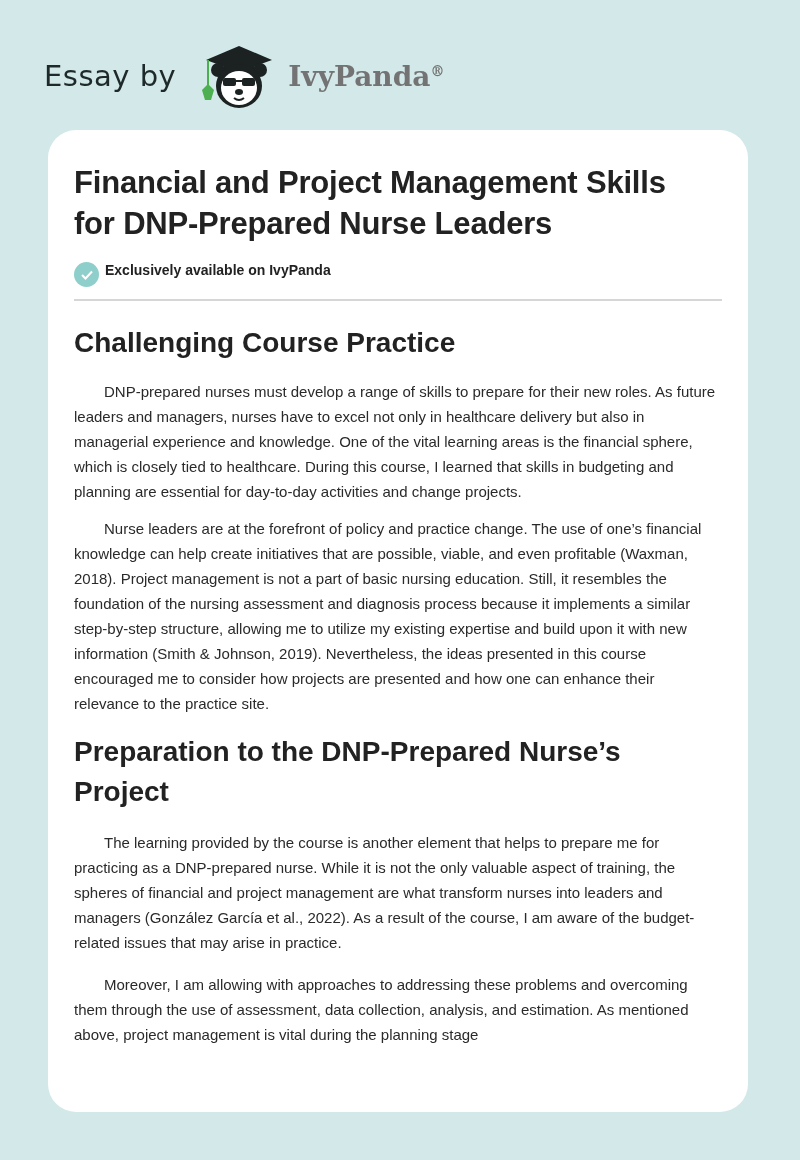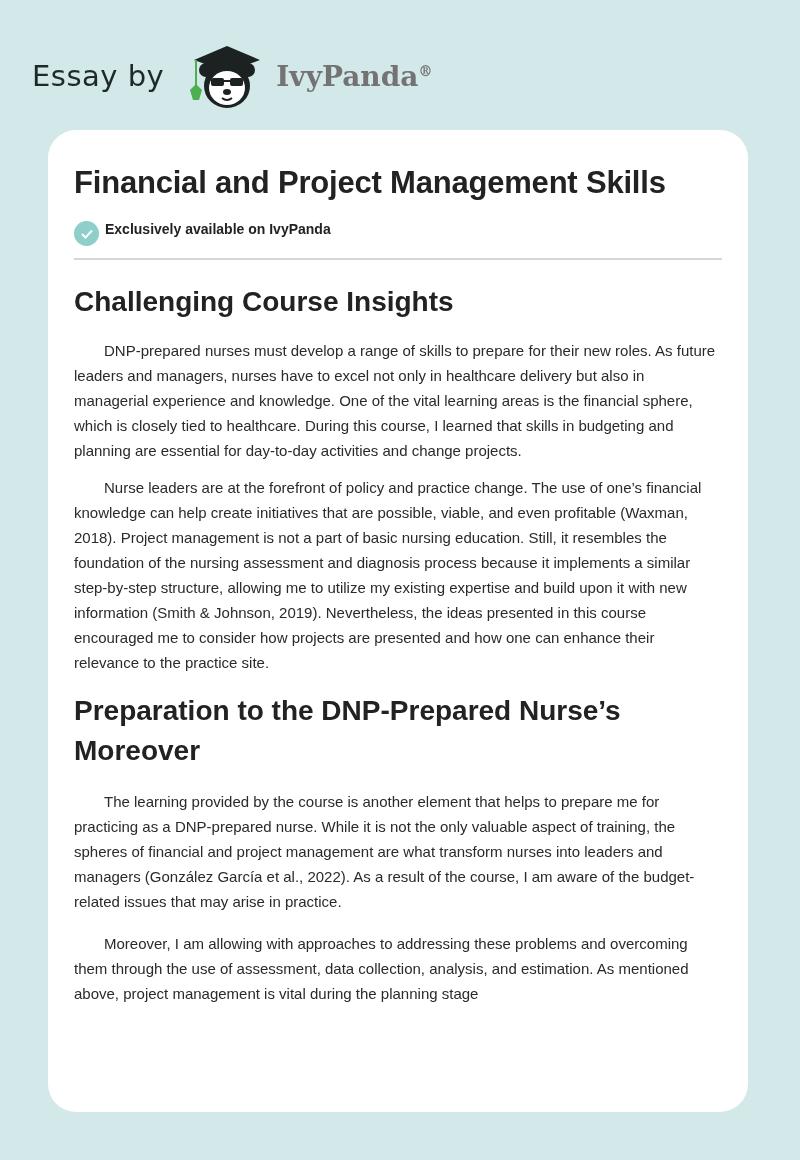--- a/index.html
+++ b/index.html
@@ -4,21 +4,21 @@
 <style>
   html, body { margin: 0; padding: 0; }
   body {
     width: 800px; height: 1160px; overflow: hidden;
     background: #d3e8e9;
     font-family: "Liberation Sans", sans-serif;
     color: #222;
     position: relative;
   }
   .header {
-    position: absolute; left: 32px; top: 36px; height: 80px;
+    position: absolute; left: 44px; top: 36px; height: 80px;
     display: flex; align-items: center;
   }
   .essay-by {
     font-family: "DejaVu Sans", sans-serif;
     font-size: 29px; color: #1e2a2a; letter-spacing: 0.5px;
   }
   .panda {
     width: 86px; height: 72px; margin-left: 20px; position: relative;
   }
   .brand {
@@ -84,38 +84,39 @@
       <path d="M38,58 Q43,62 48,58" stroke="#1c2222" stroke-width="2" fill="none"></path>
     </svg>
   </div>
   <span class="brand"><span>IvyPanda</span><sup>®</sup></span>
 </div>
 
 <div class="card">
   <div class="inner">
     <h1>
       <span>Financial and Project Management Skills</span><br>
+      <span>for DNP-Prepared Nurse Leaders</span>
     </h1>
     <div class="exclusive">
       <span class="check">
         <svg width="12" height="10" viewBox="0 0 12 10">
             <path d="M1,5 L4.5,8.5 L11,1.5" stroke="#fff" stroke-width="2" fill="none"></path>
           </svg>
       </span>
       <span>Exclusively available on IvyPanda</span>
     </div>
     <div class="divider"></div>
 
     <div class="s1">
-      <h2>Challenging Course Insights</h2>
+      <h2>Challenging Course Practice</h2>
       <p>DNP-prepared nurses must develop a range of skills to prepare for their new roles. As future leaders and managers, nurses have to excel not only in healthcare delivery but also in managerial experience and knowledge. One of the vital learning areas is the financial sphere, which is closely tied to healthcare. During this course, I learned that skills in budgeting and planning are essential for day-to-day activities and change projects.</p>
       <div class="gap"></div>
       <p>Nurse leaders are at the forefront of policy and practice change. The use of one’s financial knowledge can help create initiatives that are possible, viable, and even profitable (Waxman, 2018). Project management is not a part of basic nursing education. Still, it resembles the foundation of the nursing assessment and diagnosis process because it implements a similar step-by-step structure, allowing me to utilize my existing expertise and build upon it with new information (Smith &amp; Johnson, 2019). Nevertheless, the ideas presented in this course encouraged me to consider how projects are presented and how one can enhance their relevance to the practice site.</p>
     </div>
 
     <div class="s2">
-      <h2>Preparation to the DNP-Prepared Nurse’s Moreover</h2>
+      <h2>Preparation to the DNP-Prepared Nurse’s Project</h2>
       <p>The learning provided by the course is another element that helps to prepare me for practicing as a DNP-prepared nurse. While it is not the only valuable aspect of training, the spheres of financial and project management are what transform nurses into leaders and managers (González García et al., 2022). As a result of the course, I am aware of the budget-related issues that may arise in practice.</p>
       <div class="gap2"></div>
       <p>Moreover, I am allowing with approaches to addressing these problems and overcoming them through the use of assessment, data collection, analysis, and estimation. As mentioned above, project management is vital during the planning stage</p>
     </div>
   </div>
 </div>
 
 </body></html>

